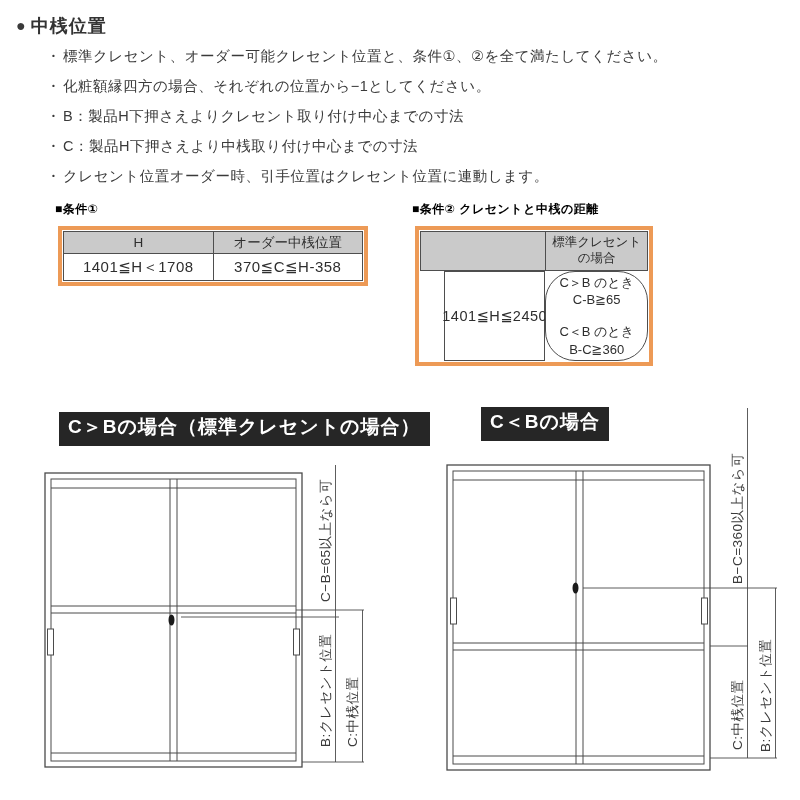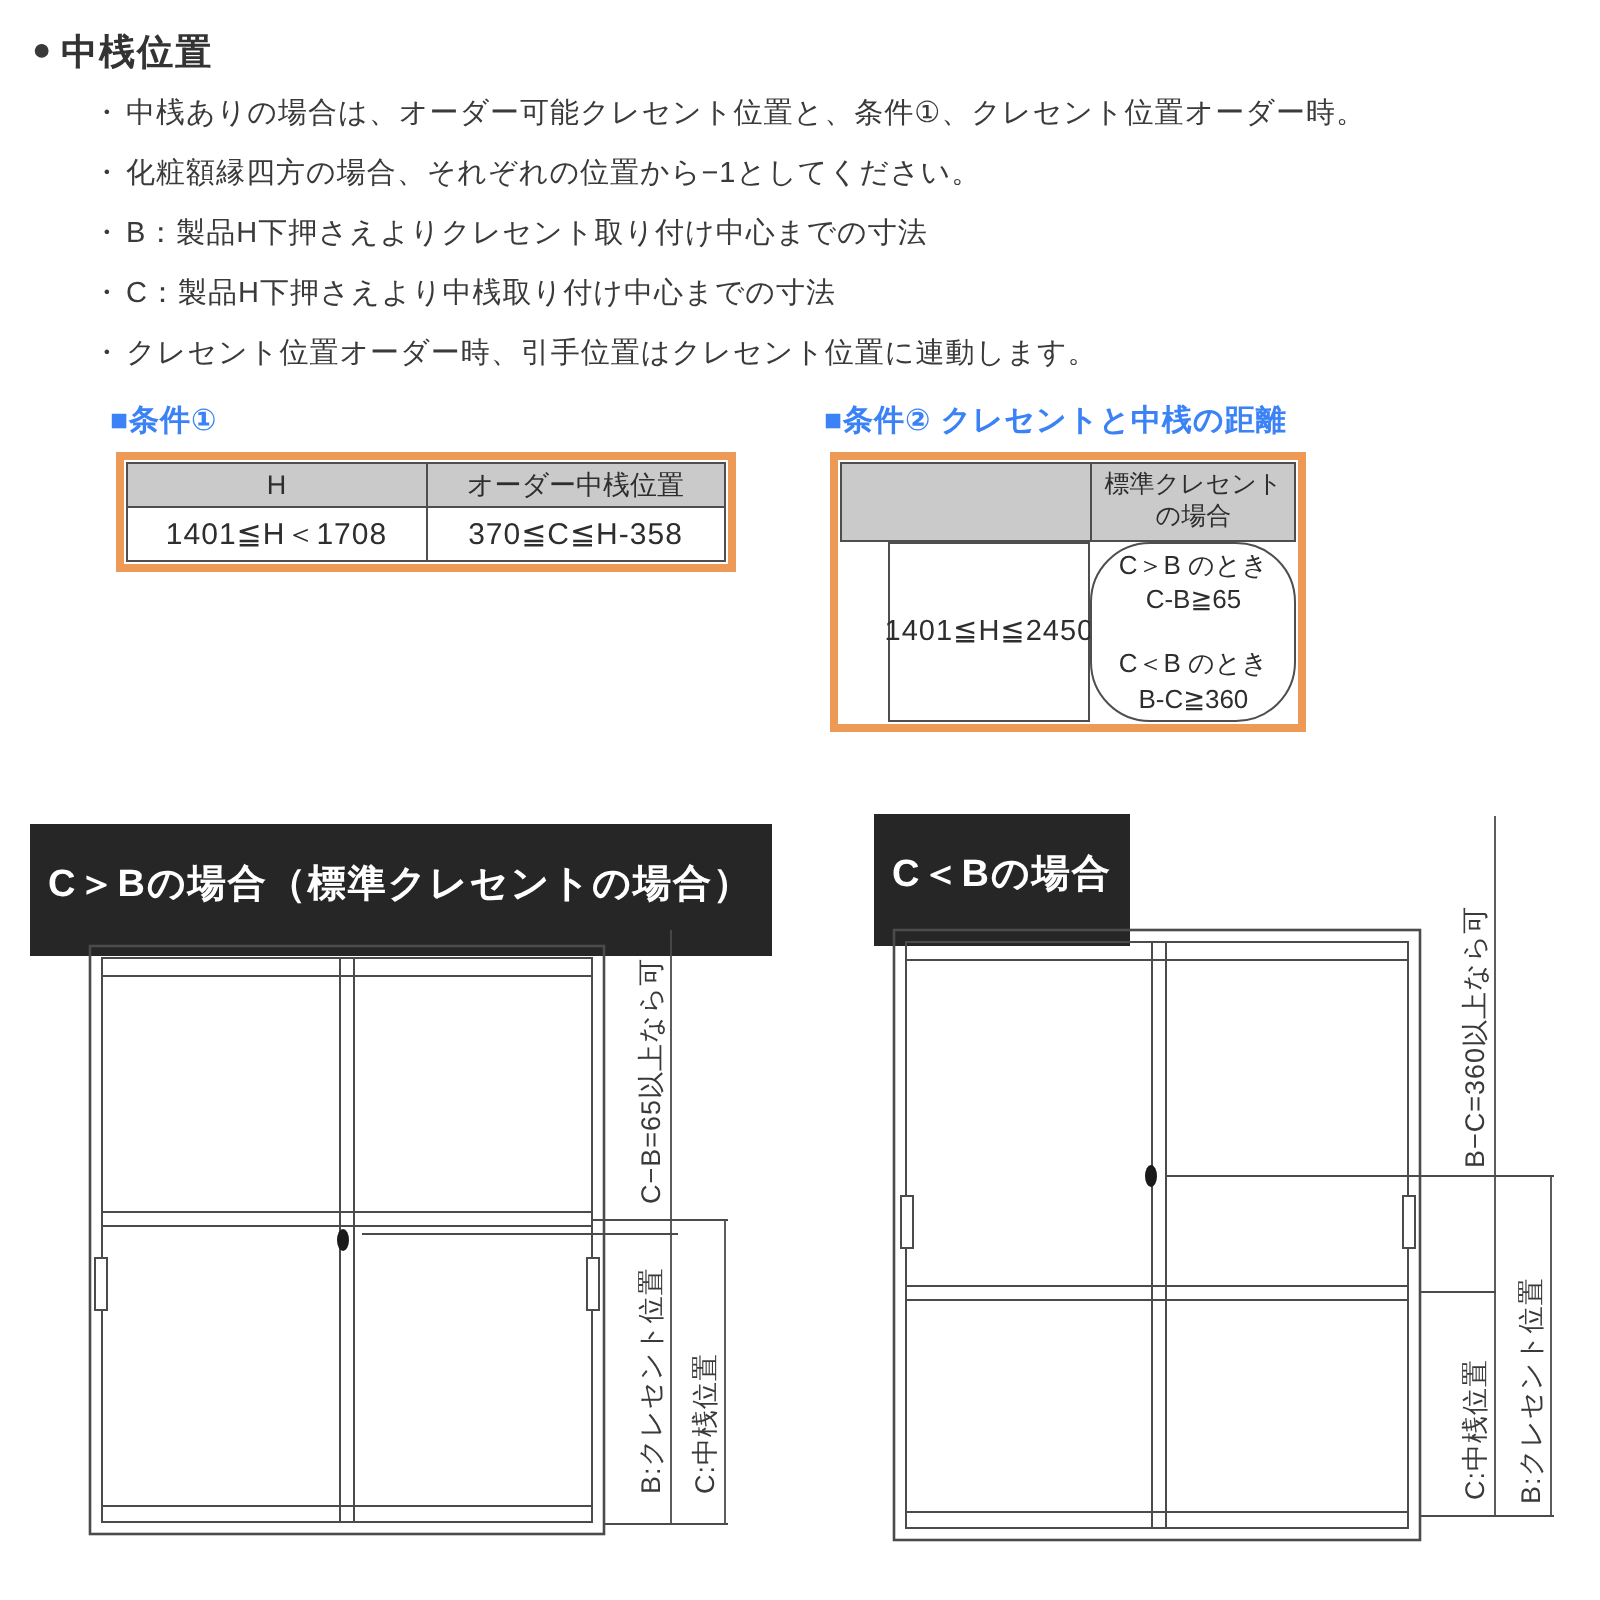--- a/index.html
+++ b/index.html
@@ -8,58 +8,58 @@
   .abs{position:absolute;}
   
   .doc-title{left:16px;top:14px;font-size:18px;font-weight:bold;letter-spacing:1px;
              display:flex;align-items:center;gap:4px;color:#333;}
   .doc-title .dot{font-size:16px;line-height:1;color:#3a3a3a;}
   
   .note{left:46px;font-size:14.5px;color:#3a3a3a;white-space:nowrap;letter-spacing:0.5px;
         display:flex;gap:2px;}
   .note .b{flex:0 0 auto;}
   
-  .cond-head{font-size:15px;font-weight:bold;color:#3b82f6;letter-spacing:0.5px;white-space:nowrap;}
+  .cond-head{font-size:12px;font-weight:bold;color:#000000;letter-spacing:0.5px;white-space:nowrap;}
   
   .otable{border:4px solid #ED9A56;background:#fff;padding:1px;box-sizing:border-box;}
   .t1{left:58px;top:226px;width:310px;}
   .t1 table{border-collapse:collapse;width:100%;table-layout:fixed;}
   .t1 th,.t1 td{border:1px solid #4e4e4e;text-align:center;padding:0;}
   .t1 th{background:#CACACA;height:21px;font-size:13.5px;font-weight:normal;color:#2e2e2e;}
   .t1 td{height:26px;font-size:15px;color:#2e2e2e;letter-spacing:0.5px;}
   .t2{left:415px;top:226px;width:238px;height:140px;}
   .t2-grid{display:grid;width:100%;height:100%;grid-template-columns:55% 45%;grid-template-rows:40px 1fr;}
   .t2-grid>div{border:1px solid #4e4e4e;box-sizing:border-box;}
   .t2-h1{border-right:none !important;background:#CACACA;}
   .t2-h2{background:#CACACA;display:flex;flex-direction:column;align-items:center;justify-content:center;
          font-size:12.5px;color:#2e2e2e;line-height:1.25;}
   .t2-c1{display:flex;align-items:center;justify-content:center;font-size:14.5px;color:#2e2e2e;letter-spacing:0.5px;margin-left:24px;}
   .t2-c2{display:flex;flex-direction:column;align-items:center;justify-content:center;gap:14px;
          font-size:13px;color:#2e2e2e;border-radius:30px;}
   .t2-c2 .case{text-align:center;line-height:1.35;}
   
   .bar{background:#262626;color:#fff;font-weight:bold;font-size:19px;letter-spacing:1px;
-       height:34px;line-height:30px;padding:16px 9px;white-space:nowrap;}
+       height:34px;line-height:30px;padding:0 9px;white-space:nowrap;margin-left:44px;}
   
   svg text{font-family:"Liberation Sans","DejaVu Sans",sans-serif;}
   .dimlabel{font-size:13.5px;fill:#3a3a3a;letter-spacing:0.5px;}
 </style>
 </head>
 <body>
 
 <div class="page">
 
   <div class="abs doc-title">
     <span class="dot">●</span>
     <span>中桟位置</span>
   </div>
 
   <div class="abs note" style="top:47px">
     <span class="b">・</span>
-    <span>中桟ありの場合は、オーダー可能クレセント位置と、条件①、クレセント位置オーダー時。</span>
+    <span>標準クレセント、オーダー可能クレセント位置と、条件①、②を全て満たしてください。</span>
   </div>
   <div class="abs note" style="top:77px">
     <span class="b">・</span>
     <span>化粧額縁四方の場合、それぞれの位置から−1としてください。</span>
   </div>
   <div class="abs note" style="top:107px">
     <span class="b">・</span>
     <span>B：製品H下押さえよりクレセント取り付け中心までの寸法</span>
   </div>
   <div class="abs note" style="top:137px">

